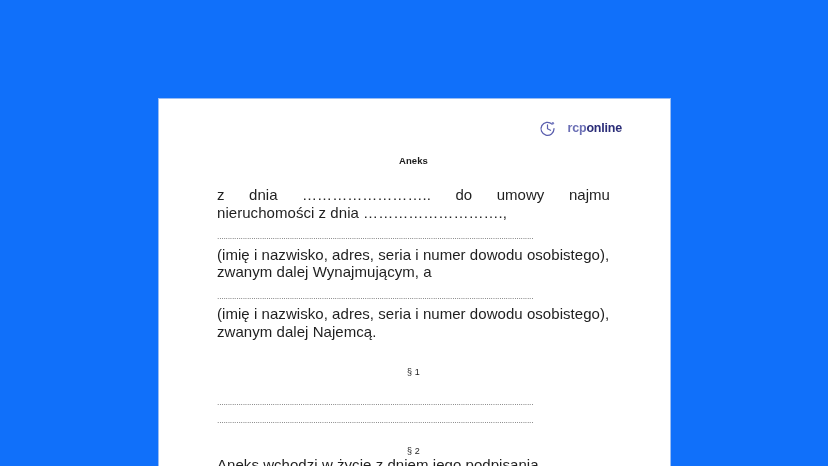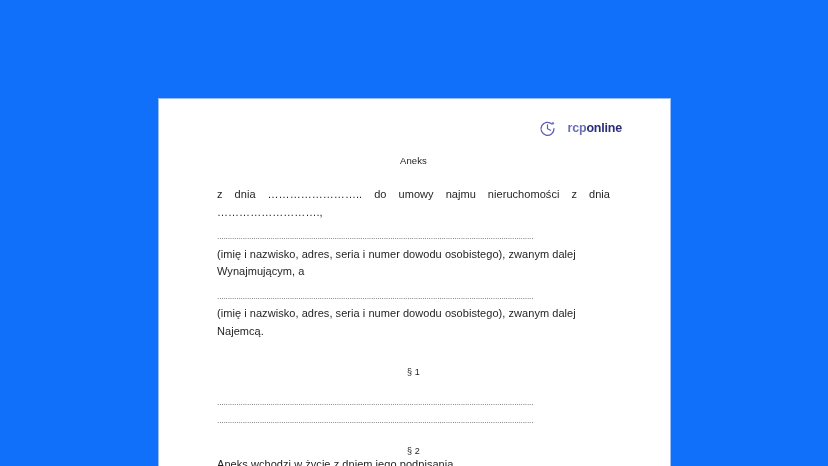--- a/index.html
+++ b/index.html
@@ -71,28 +71,28 @@
   .doc-body {
     position: absolute;
     left: 58px;
     right: 60px;
     top: 56px;
   }
 
   .doc-title {
     text-align: center;
     font-size: 9.5px;
-    font-weight: 400;
+    font-weight: 700;
     color: #1d1d1d;
     letter-spacing: 0.1px;
     margin-bottom: 20px;
   }
 
   .doc-para {
-    font-size: 11px;
+    font-size: 15px;
     line-height: 17.5px;
     color: #1f1f1f;
     text-align: justify;
     letter-spacing: 0.05px;
   }
 
   .doc-para.tight { text-align: left; }
 
   .section-heading {
     text-align: center;

